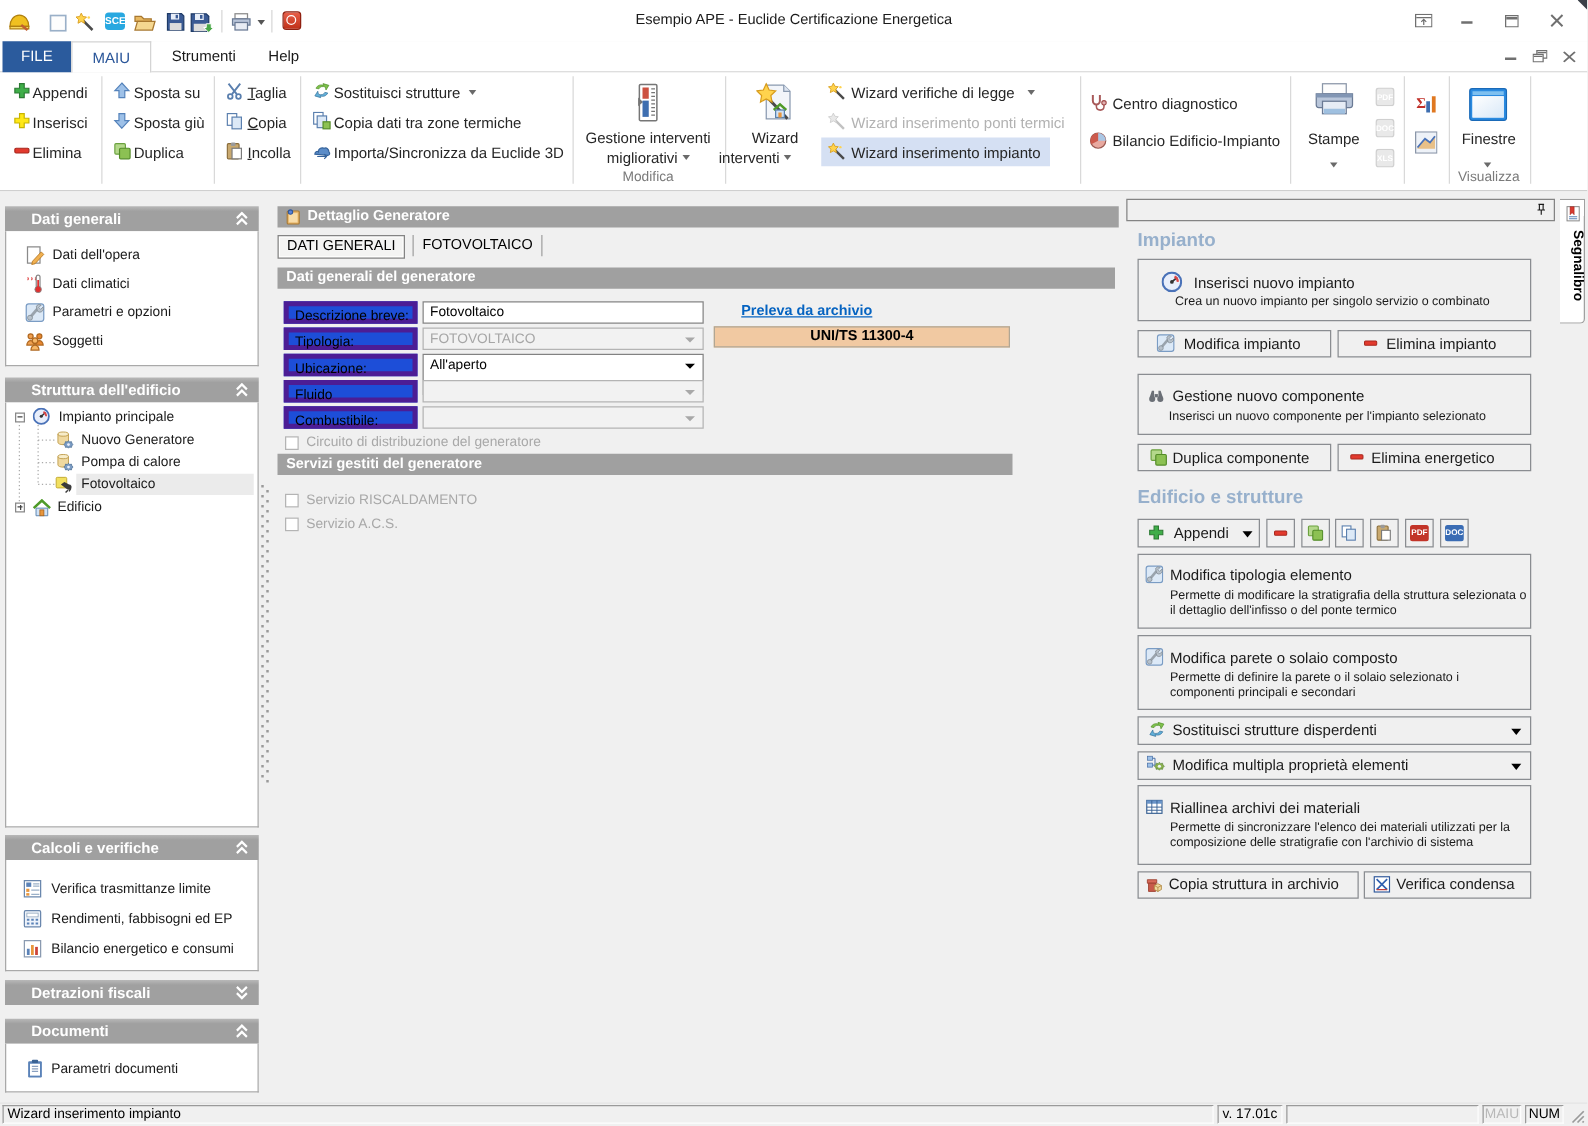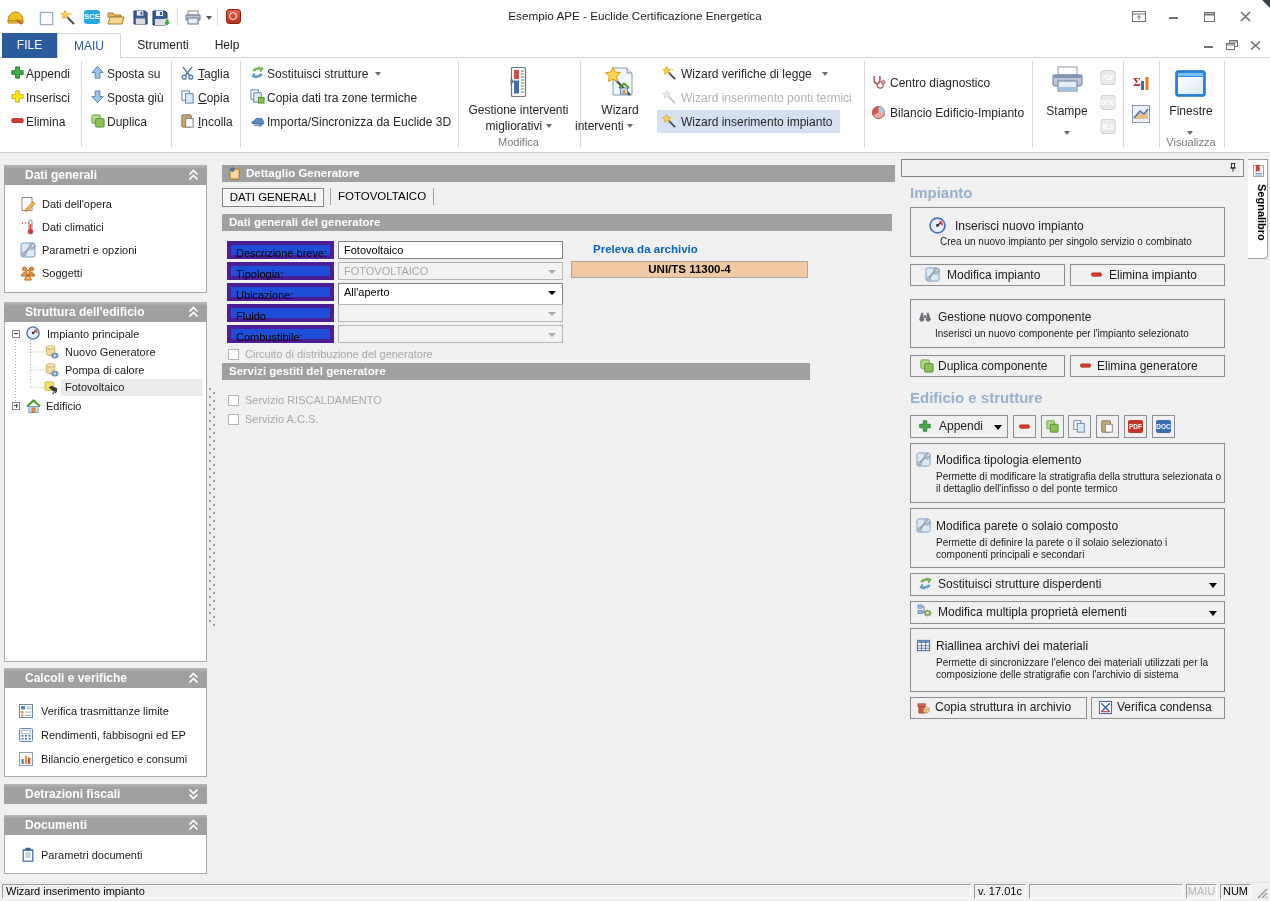--- a/index.html
+++ b/index.html
@@ -609,21 +609,21 @@
 <div class="gbar" style="left:222px;top:165px;width:673px;height:17px;line-height:17px"><svg class="ic" style="left:6px;top:1.5px" width="14" height="14" viewBox="0 0 16 16">
       <use href="#clipor"></use>
     </svg><span style="margin-left:24px">Dettaglio Generatore</span></div>
 <div class="abs" style="left:222px;top:188px;width:102px;height:19px;background:#f4f4f3;border:1px solid #848484;box-shadow:inset 0 0 0 1px #fff;font-size:11.5px;text-align:center;line-height:17px;color:#000">DATI GENERALI</div>
 <div class="abs" style="left:330px;top:188px;width:1px;height:17px;background:#a0a0a0"></div>
 <div class="abs" style="left:331px;top:188px;width:102px;height:19px;font-size:11.5px;text-align:center;line-height:17px;color:#000">FOTOVOLTAICO</div>
 <div class="abs" style="left:433px;top:188px;width:1px;height:17px;background:#a0a0a0"></div>
 <div class="gbar" style="left:222px;top:214px;width:670px;height:17px;line-height:17px"><span style="margin-left:7px">Dati generali del generatore</span></div>
 <div class="lab" style="left:227px;top:241px;width:107px;height:18px;line-height:16px">Descrizione breve:</div>
 <div class="inp" style="left:338px;top:241px;width:225px;height:18px;line-height:16px">Fotovoltaico</div>
-<div class="abs" style="left:593px;top:243px;font-size:11.5px;font-weight:bold;color:#0563c1;">Preleva da archivio</div>
+<div class="abs" style="left:593px;top:243px;font-size:11.5px;font-weight:bold;color:#0563c1;text-decoration:underline">Preleva da archivio</div>
 <div class="lab" style="left:227px;top:262px;width:107px;height:18px;line-height:16px">Tipologia:</div>
 <div class="dis" style="left:338px;top:262px;width:225px;height:18px;line-height:16px">FOTOVOLTAICO<span style="position:absolute;right:6px;top:7px;width:0;height:0;border-left:4px solid transparent;border-right:4px solid transparent;border-top:4px solid #a8a8a8"></span></div>
 <div class="abs" style="left:571px;top:261px;width:237px;height:17px;background:#f1c9a2;border:1px solid #b0a694;font-size:11.5px;font-weight:bold;text-align:center;line-height:15px;color:#000">UNI/TS 11300-4</div>
 <div class="lab" style="left:227px;top:283px;width:107px;height:18px;line-height:16px">Ubicazione:</div>
 <div class="inp" style="left:338px;top:283px;width:225px;height:33px;line-height:16px">All'aperto<span style="position:absolute;right:6px;top:7px;width:0;height:0;border-left:4px solid transparent;border-right:4px solid transparent;border-top:4px solid #000"></span></div>
 <div class="lab" style="left:227px;top:304px;width:107px;height:18px;line-height:16px">Fluido termovettore:</div>
 <div class="dis" style="left:338px;top:304px;width:225px;height:18px">
     <span style="position:absolute;right:6px;top:7px;width:0;height:0;border-left:4px solid transparent;border-right:4px solid transparent;border-top:4px solid #a8a8a8"></span>
   </div>
 <div class="lab" style="left:227px;top:325px;width:107px;height:18px;line-height:16px">Combustibile:</div>
@@ -667,21 +667,21 @@
 <div class="rbd" style="left:935px;top:328px">Inserisci un nuovo componente per l'impianto selezionato</div>
 <div class="rbtn" style="left:910px;top:355px;width:155px;height:22px"></div>
 <svg class="ic" style="left:919px;top:358px" width="15" height="15" viewBox="0 0 16 16">
     <use href="#dupG"></use>
   </svg>
 <div class="rbt" style="left:938px;top:359px">Duplica componente</div>
 <div class="rbtn" style="left:1070px;top:355px;width:155px;height:22px"></div>
 <svg class="ic" style="left:1079px;top:359px" width="13" height="13" viewBox="0 0 16 16">
     <use href="#minusR"></use>
   </svg>
-<div class="rbt" style="left:1097px;top:359px">Elimina generatore</div>
+<div class="rbt" style="left:1097px;top:359px">Elimina energetico</div>
 <div class="rhead" style="left:910px;top:389px">Edificio e strutture</div>
 <div class="rbtn" style="left:910px;top:415px;width:98px;height:23px"></div>
 <svg class="ic" style="left:918px;top:419px" width="14" height="14" viewBox="0 0 16 16">
     <use href="#plusG"></use>
   </svg>
 <div class="rbt" style="left:939px;top:419px">Appendi</div>
 <div class="abs" style="left:994px;top:425px;width:0;height:0;border-left:4px solid transparent;border-right:4px solid transparent;border-top:5px solid #000"></div>
 <div class="rbtn" style="left:1013px;top:415px;width:23px;height:23px"></div>
 <svg class="ic" style="left:1018px;top:420px" width="13" height="13" viewBox="0 0 16 16">
     <use href="#minusR"></use>

